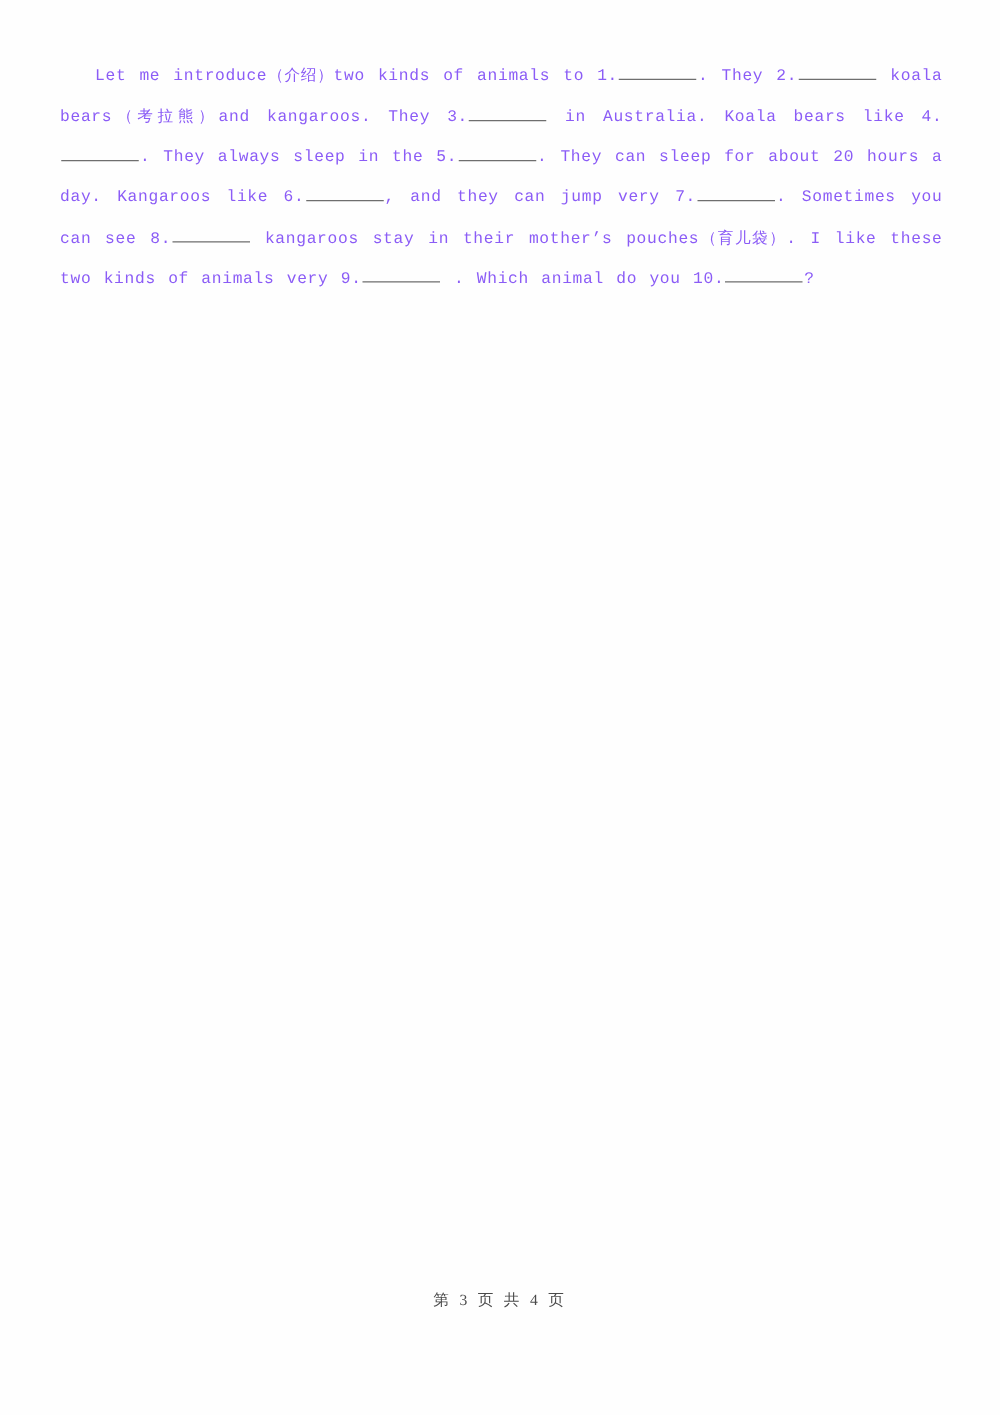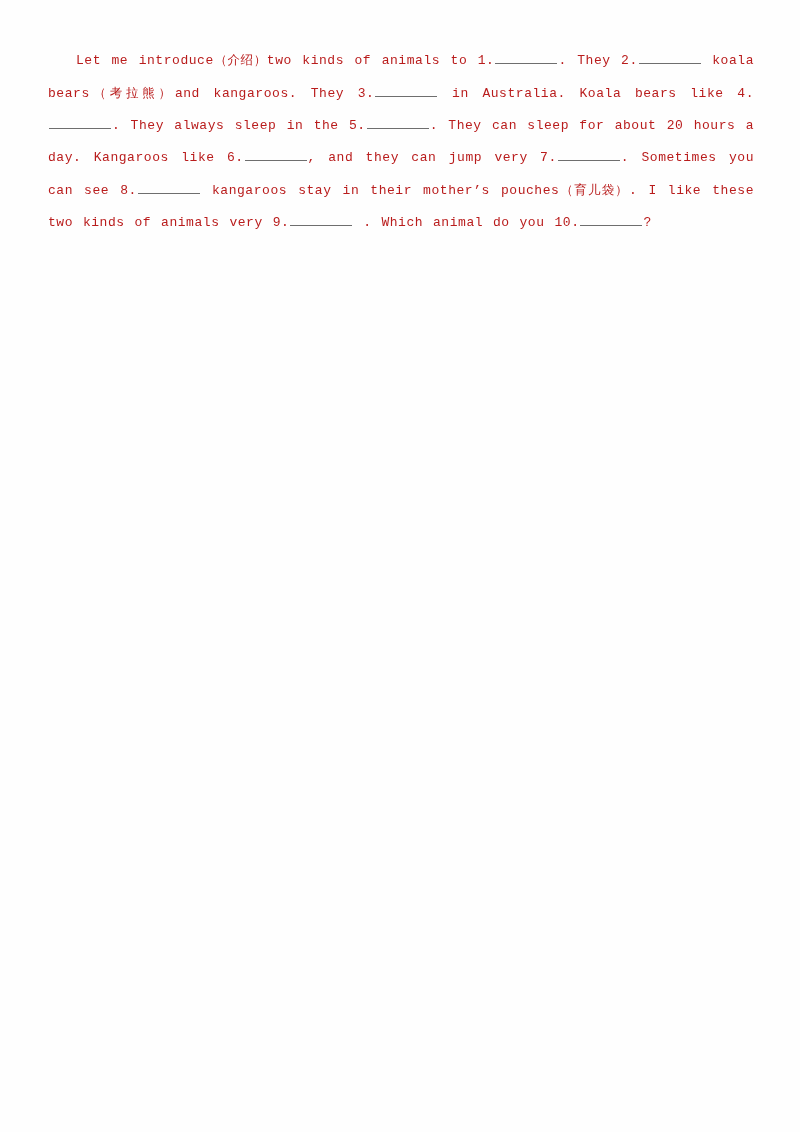--- a/index.html
+++ b/index.html
@@ -32,21 +32,21 @@
     width: 706px;
   }
 
   .passage {
     font-family: "Liberation Mono", "DejaVu Sans Mono", monospace;
     font-size: 13.0px;
     line-height: 32px;
     text-align: justify;
     text-align-last: left;
     text-justify: inter-word;
-    color: #b91c1c;
+    color: #8b5cf6;
     letter-spacing: 0.55px;
     word-spacing: 1.5px;
     margin: 0;
     -webkit-font-smoothing: antialiased;
   }
 
   .passage .indent {
     display: inline-block;
     width: 28px;
   }
@@ -85,14 +85,21 @@
 <body>
 
 <div class="page">
 
   <div class="passage-block">
     <p class="passage">
       <span class="indent"></span><span>Let me introduce</span><span class="cjk">（介绍）</span><span>two kinds of animals to 1.</span><span class="blank w-med"></span><span>. They 2.</span><span class="blank w-med"></span><span> koala bears</span><span class="cjk">（考拉熊）</span><span>and kangaroos. They 3.</span><span class="blank w-med"></span><span> in Australia. Koala bears like 4.</span><span class="blank w-med"></span><span>. They always sleep in the 5.</span><span class="blank w-med"></span><span>. They can sleep for about 20 hours a day. Kangaroos like 6.</span><span class="blank w-med"></span><span>, and they can jump very 7.</span><span class="blank w-med"></span><span>. Sometimes you can see 8.</span><span class="blank w-med"></span><span> kangaroos stay in their mother’s pouches</span><span class="cjk">（育儿袋）</span><span>. I like these two kinds of animals very 9.</span><span class="blank w-med"></span><span> . Which animal do you 10.</span><span class="blank w-med"></span><span>?</span>
     </p>
   </div>
 
+  <div class="footer">
+    <span>第</span>
+    <span class="num">3</span>
+    <span>页 共</span>
+    <span class="num">4</span>
+    <span>页</span>
+  </div>
 
 </div>
 
 </body></html>

